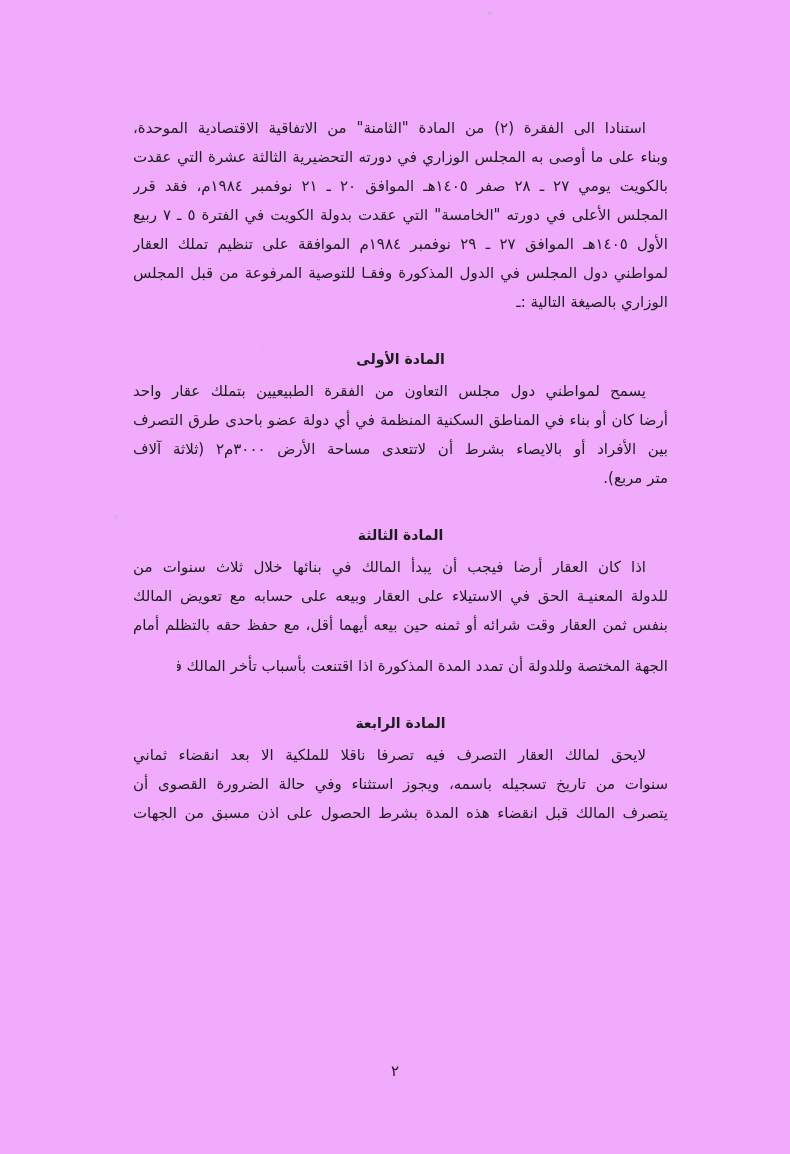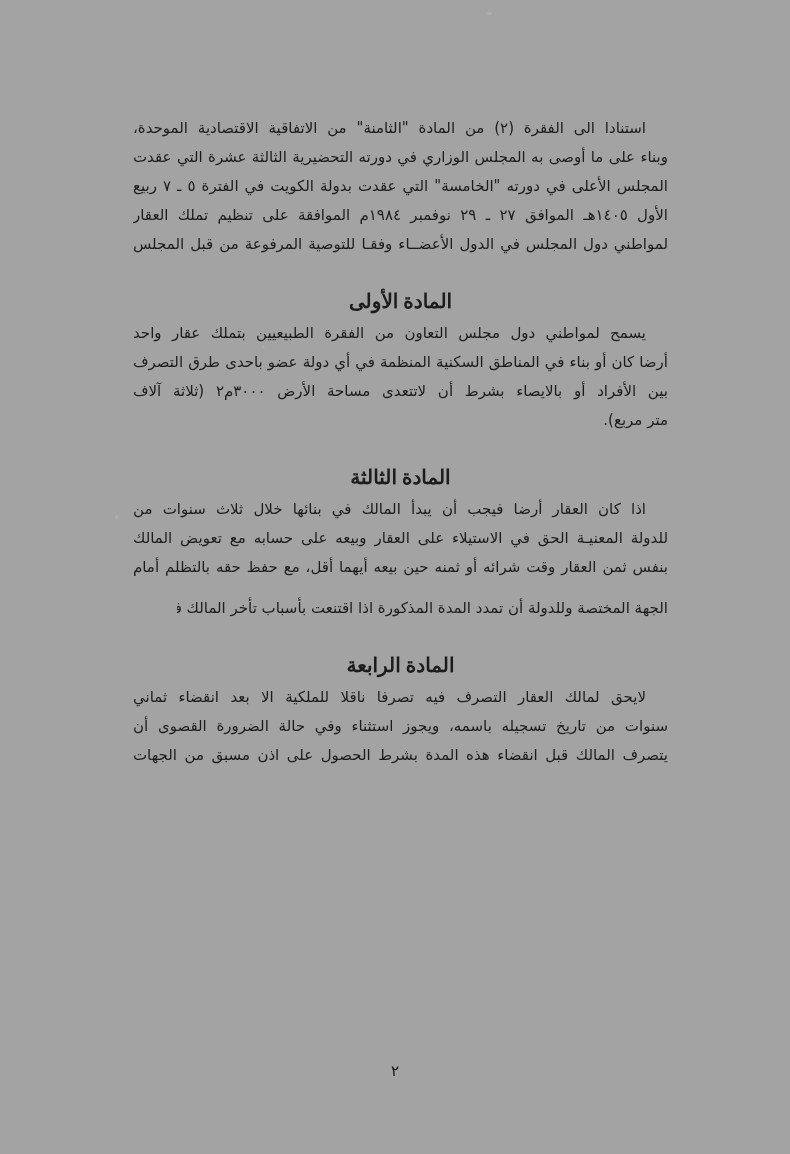--- a/index.html
+++ b/index.html
@@ -11,21 +11,21 @@
     width: 790px;
     height: 1154px;
     position: relative;
     overflow: hidden;
     font-family: "DejaVu Sans", sans-serif;
     color: #1c1c1c;
   }
   .page {
     position: absolute;
     inset: 0;
-    background: #a3a3a3;
+    background: #f0abfc;
   }
   .content {
     position: absolute;
     top: 114px;
     right: 122px;
     left: 133px;
     direction: rtl;
     font-size: 15px;
     line-height: 29px;
   }
@@ -37,27 +37,26 @@
     overflow: hidden;
     height: 29px;
   }
   .line.indent { text-indent: 22px; }
   .line.line-end {
     text-align: right;
     text-align-last: auto;
   }
   .article-heading {
     margin: 28px 0 4px 0;
-    font-size: 20px;
+    font-size: 14px;
     font-weight: bold;
     line-height: 28px;
     text-align: center;
     text-align-last: center;
     white-space: nowrap;
-    font-family: Liberation Serif, serif;
   }
   .block-gap { margin-top: 12px; margin-left: 44px; }
   .page-number {
     position: absolute;
     top: 1062px;
     left: 0;
     right: 0;
     text-align: center;
     font-size: 15px;
     color: #111111;
@@ -78,23 +77,25 @@
 
   <div class="speck speck-1"></div>
   <div class="speck speck-2"></div>
   <div class="speck speck-3"></div>
 
   <div class="content">
 
     <div class="para">
       <div class="line indent">استنادا الى الفقرة (٢) من المادة "الثامنة" من الاتفاقية الاقتصادية الموحدة،</div>
       <div class="line">وبناء على ما أوصى به المجلس الوزاري في دورته التحضيرية الثالثة عشرة التي عقدت</div>
+      <div class="line">بالكويت يومي ٢٧ ـ ٢٨ صفر ١٤٠٥هـ الموافق ٢٠ ـ ٢١ نوفمبر ١٩٨٤م، فقد قرر</div>
       <div class="line">المجلس الأعلى في دورته "الخامسة" التي عقدت بدولة الكويت في الفترة ٥ ـ ٧ ربيع</div>
       <div class="line">الأول ١٤٠٥هـ الموافق ٢٧ ـ ٢٩ نوفمبر ١٩٨٤م الموافقة على تنظيم تملك العقار</div>
-      <div class="line">لمواطني دول المجلس في الدول الأعضــاء وفقـا للتوصية المرفوعة من قبل المجلس</div>
+      <div class="line">لمواطني دول المجلس في الدول المذكورة وفقـا للتوصية المرفوعة من قبل المجلس</div>
+      <div class="line line-end">الوزاري بالصيغة التالية :ـ</div>
     </div>
 
     <section>
       <div class="article-heading">المادة الأولى</div>
       <div class="para">
         <div class="line indent">يسمح لمواطني دول مجلس التعاون من الفقرة الطبيعيين بتملك عقار واحد</div>
         <div class="line">أرضا كان أو بناء في المناطق السكنية المنظمة في أي دولة عضو باحدى طرق التصرف</div>
         <div class="line">بين الأفراد أو بالايصاء بشرط أن لاتتعدى مساحة الأرض ٣٠٠٠م٢ (ثلاثة آلاف</div>
         <div class="line line-end">متر مربع).</div>
       </div>

